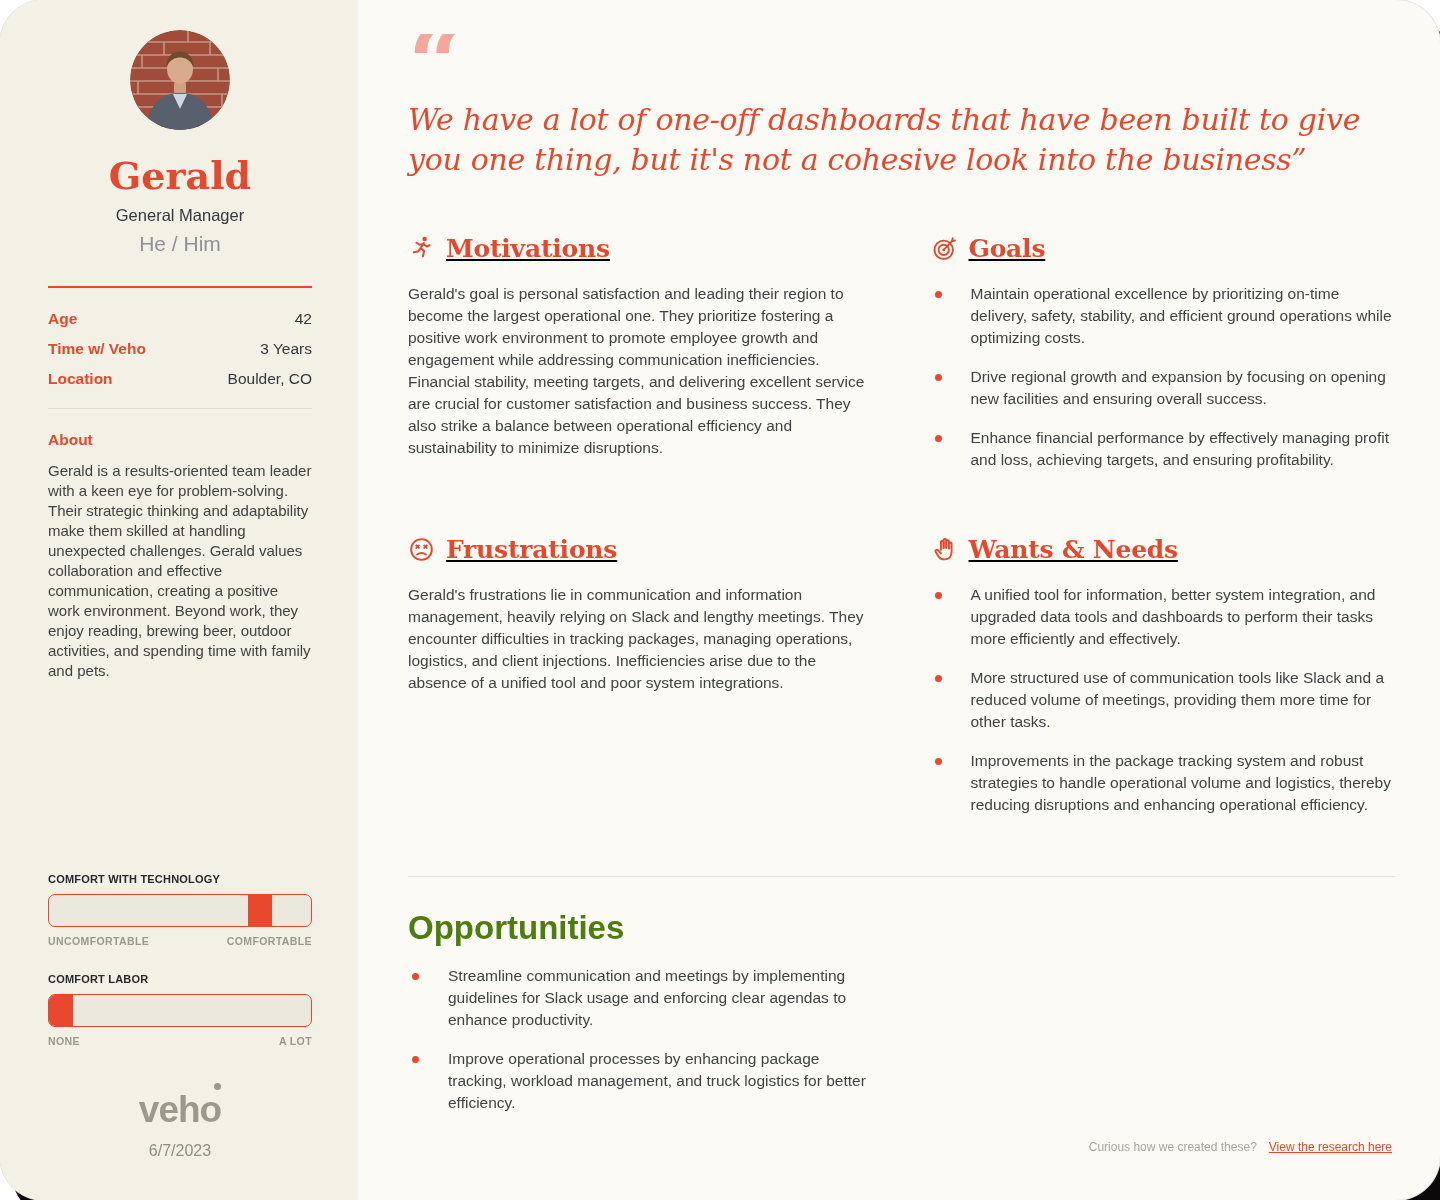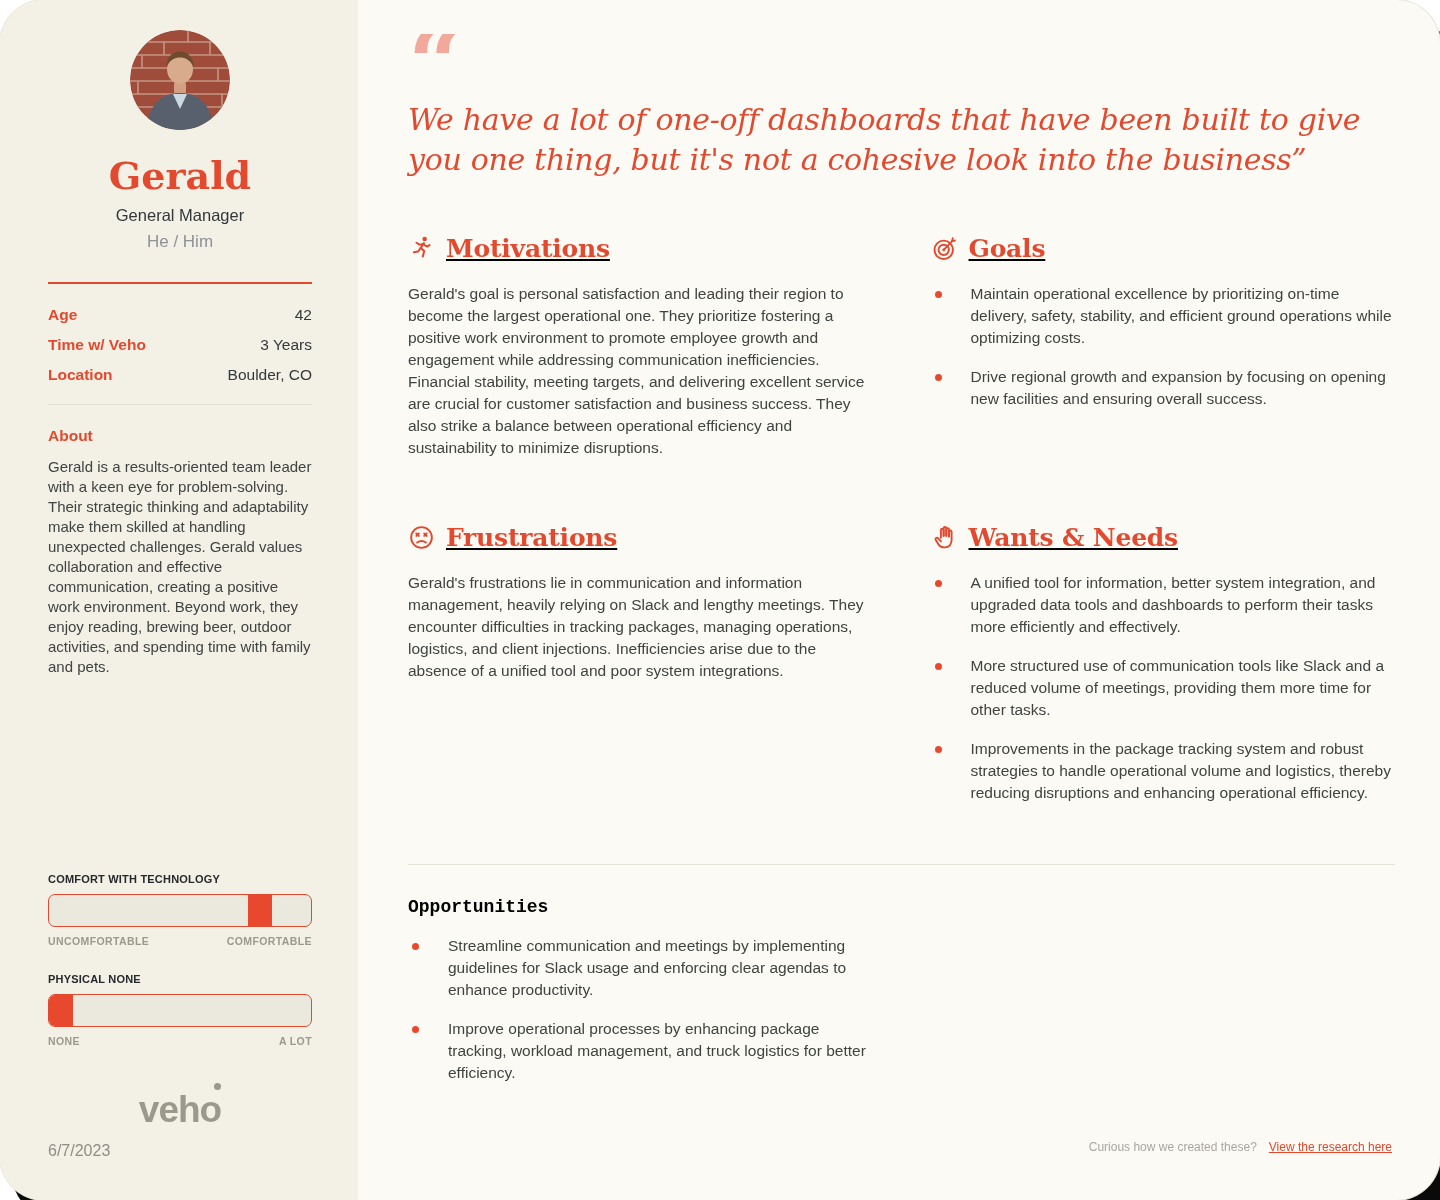--- a/index.html
+++ b/index.html
@@ -20,21 +20,21 @@
     display:flex; flex-direction:column;
   }
   .avatar-wrap { display:flex; justify-content:center; }
   .avatar { width:100px; height:100px; border-radius:50%; overflow:hidden; display:block; }
   .persona-name {
     margin-top:26px; text-align:center;
     font-family:"DejaVu Serif", serif; font-weight:600;
     font-size:38px; color:#e2492e; line-height:1.05;
   }
   .persona-role { margin-top:10px; text-align:center; font-size:16.5px; color:#33383b; font-weight:500; }
-  .persona-pronouns { margin-top:7px; text-align:center; font-size:17px; color:#8f9296; }
+  .persona-pronouns { margin-top:7px; text-align:center; font-size:21px; color:#8f9296; }
 
   .red-divider { margin-top:30px; border:none; border-top:2px solid #e2492e; width:100%; }
 
   .details { margin-top:22px; display:flex; flex-direction:column; gap:12px; }
   .detail-row { display:flex; justify-content:space-between; align-items:baseline; }
   .detail-label { color:#e2492e; font-weight:700; font-size:15.5px; }
   .detail-value { color:#33383b; font-size:15.5px; }
 
   .light-divider { margin-top:20px; border:none; border-top:1px solid #e2dfd3; width:100%; }
 
@@ -50,21 +50,21 @@
     overflow:hidden;
   }
   .slider-marker { position:absolute; top:0; bottom:0; background:#e8492e; }
   .slider-ends { display:flex; justify-content:space-between; margin-top:8px; }
   .slider-ends span { font-size:10.5px; font-weight:700; letter-spacing:.4px; color:#9b988c; }
 
   .brand { margin-top:18px; text-align:center; }
   .logo { display:inline-flex; align-items:baseline; font-weight:700; font-size:37px; color:#9b988c; letter-spacing:-1px; line-height:1; }
   .logo-o { position:relative; display:inline-block; }
   .logo-dot { position:absolute; top:-8px; right:0px; width:7px; height:7px; border-radius:50%; background:#9b988c; }
-  .brand-date { margin-top:14px; text-align:left; font-size:16px; color:#8f8d84; }
+  .brand-date { margin-top:14px; text-align:center; font-size:16px; color:#8f8d84; }
 
   
   .main { flex:1; position:relative; padding:34px 45px 40px 50px; display:flex; flex-direction:column; }
 
   .quote-mark {
     font-family:"DejaVu Serif", serif; font-weight:700;
     font-size:96px; line-height:60px; height:58px; overflow:hidden;
     color:#f2a99c;
   }
   .quote-text {
@@ -86,21 +86,21 @@
 
   ul.bullets { list-style:none; margin-top:20px; display:flex; flex-direction:column; gap:17px; }
   ul.bullets li { position:relative; padding-left:40px; font-size:15.5px; line-height:22px; color:#3f4442; }
   ul.bullets li::before {
     content:""; position:absolute; left:4px; top:8px;
     width:7px; height:7px; border-radius:50%; background:#e8492e;
   }
 
   .opp-divider { margin-top:60px; border:none; border-top:1px solid #e6e3d8; width:100%; }
   .opportunities { margin-top:32px; }
-  .opp-title { font-family:Liberation Mono, monospace; font-weight:600; font-size:18px; color:#000000; }
+  .opp-title { font-family:Liberation Sans, sans-serif; font-weight:600; font-size:33px; color:#4d7c0f; }
   .opp-cols { display:grid; grid-template-columns:1fr 1fr; column-gap:58px; }
   .opp-cols ul.bullets { margin-top:18px; }
 
   .footer { position:absolute; right:48px; bottom:46px; font-size:12px; color:#a9a79d; }
   .footer a { color:#e2492e; margin-left:12px; text-decoration:underline; cursor:pointer; }
 </style>
 </head>
 <body>
 
 <div class="card">
@@ -174,21 +174,21 @@
         <div class="slider-track">
           <div class="slider-marker" style="left: 76%; width: 9%;"></div>
         </div>
         <div class="slider-ends">
           <span>UNCOMFORTABLE</span>
           <span>COMFORTABLE</span>
         </div>
       </div>
 
       <div class="slider-block">
-        <div class="slider-label">PHYSICAL NONE</div>
+        <div class="slider-label">COMFORT LABOR</div>
         <div class="slider-track">
           <div class="slider-marker" style="left: 0%; width: 9%;"></div>
         </div>
         <div class="slider-ends">
           <span>NONE</span>
           <span>A LOT</span>
         </div>
       </div>
     </div>
 
@@ -235,20 +235,21 @@
               <path d="M11.3 13.2 L18.8 5.4"></path>
               <path d="M18.8 5.4 L19.3 2.9"></path>
               <path d="M18.8 5.4 L21.3 4.9"></path>
             </g>
           </svg>
           <h2 class="section-title">Goals</h2>
         </div>
         <ul class="bullets">
           <li>Maintain operational excellence by prioritizing on-time delivery, safety, stability, and efficient ground operations while optimizing costs.</li>
           <li>Drive regional growth and expansion by focusing on opening new facilities and ensuring overall success.</li>
+          <li>Enhance financial performance by effectively managing profit and loss, achieving targets, and ensuring profitability.</li>
         </ul>
       </section>
 
       <section>
         <div class="section-head">
           <svg class="section-icon" viewBox="0 0 24 24">
             <g stroke="#e2492e" stroke-width="1.7" fill="none" stroke-linecap="round" stroke-linejoin="round">
               <circle cx="12" cy="12" r="9.2"></circle>
               <path d="M7.4 8.4 L9.6 10.6 M9.6 8.4 L7.4 10.6"></path>
               <path d="M14.4 8.4 L16.6 10.6 M16.6 8.4 L14.4 10.6"></path>

